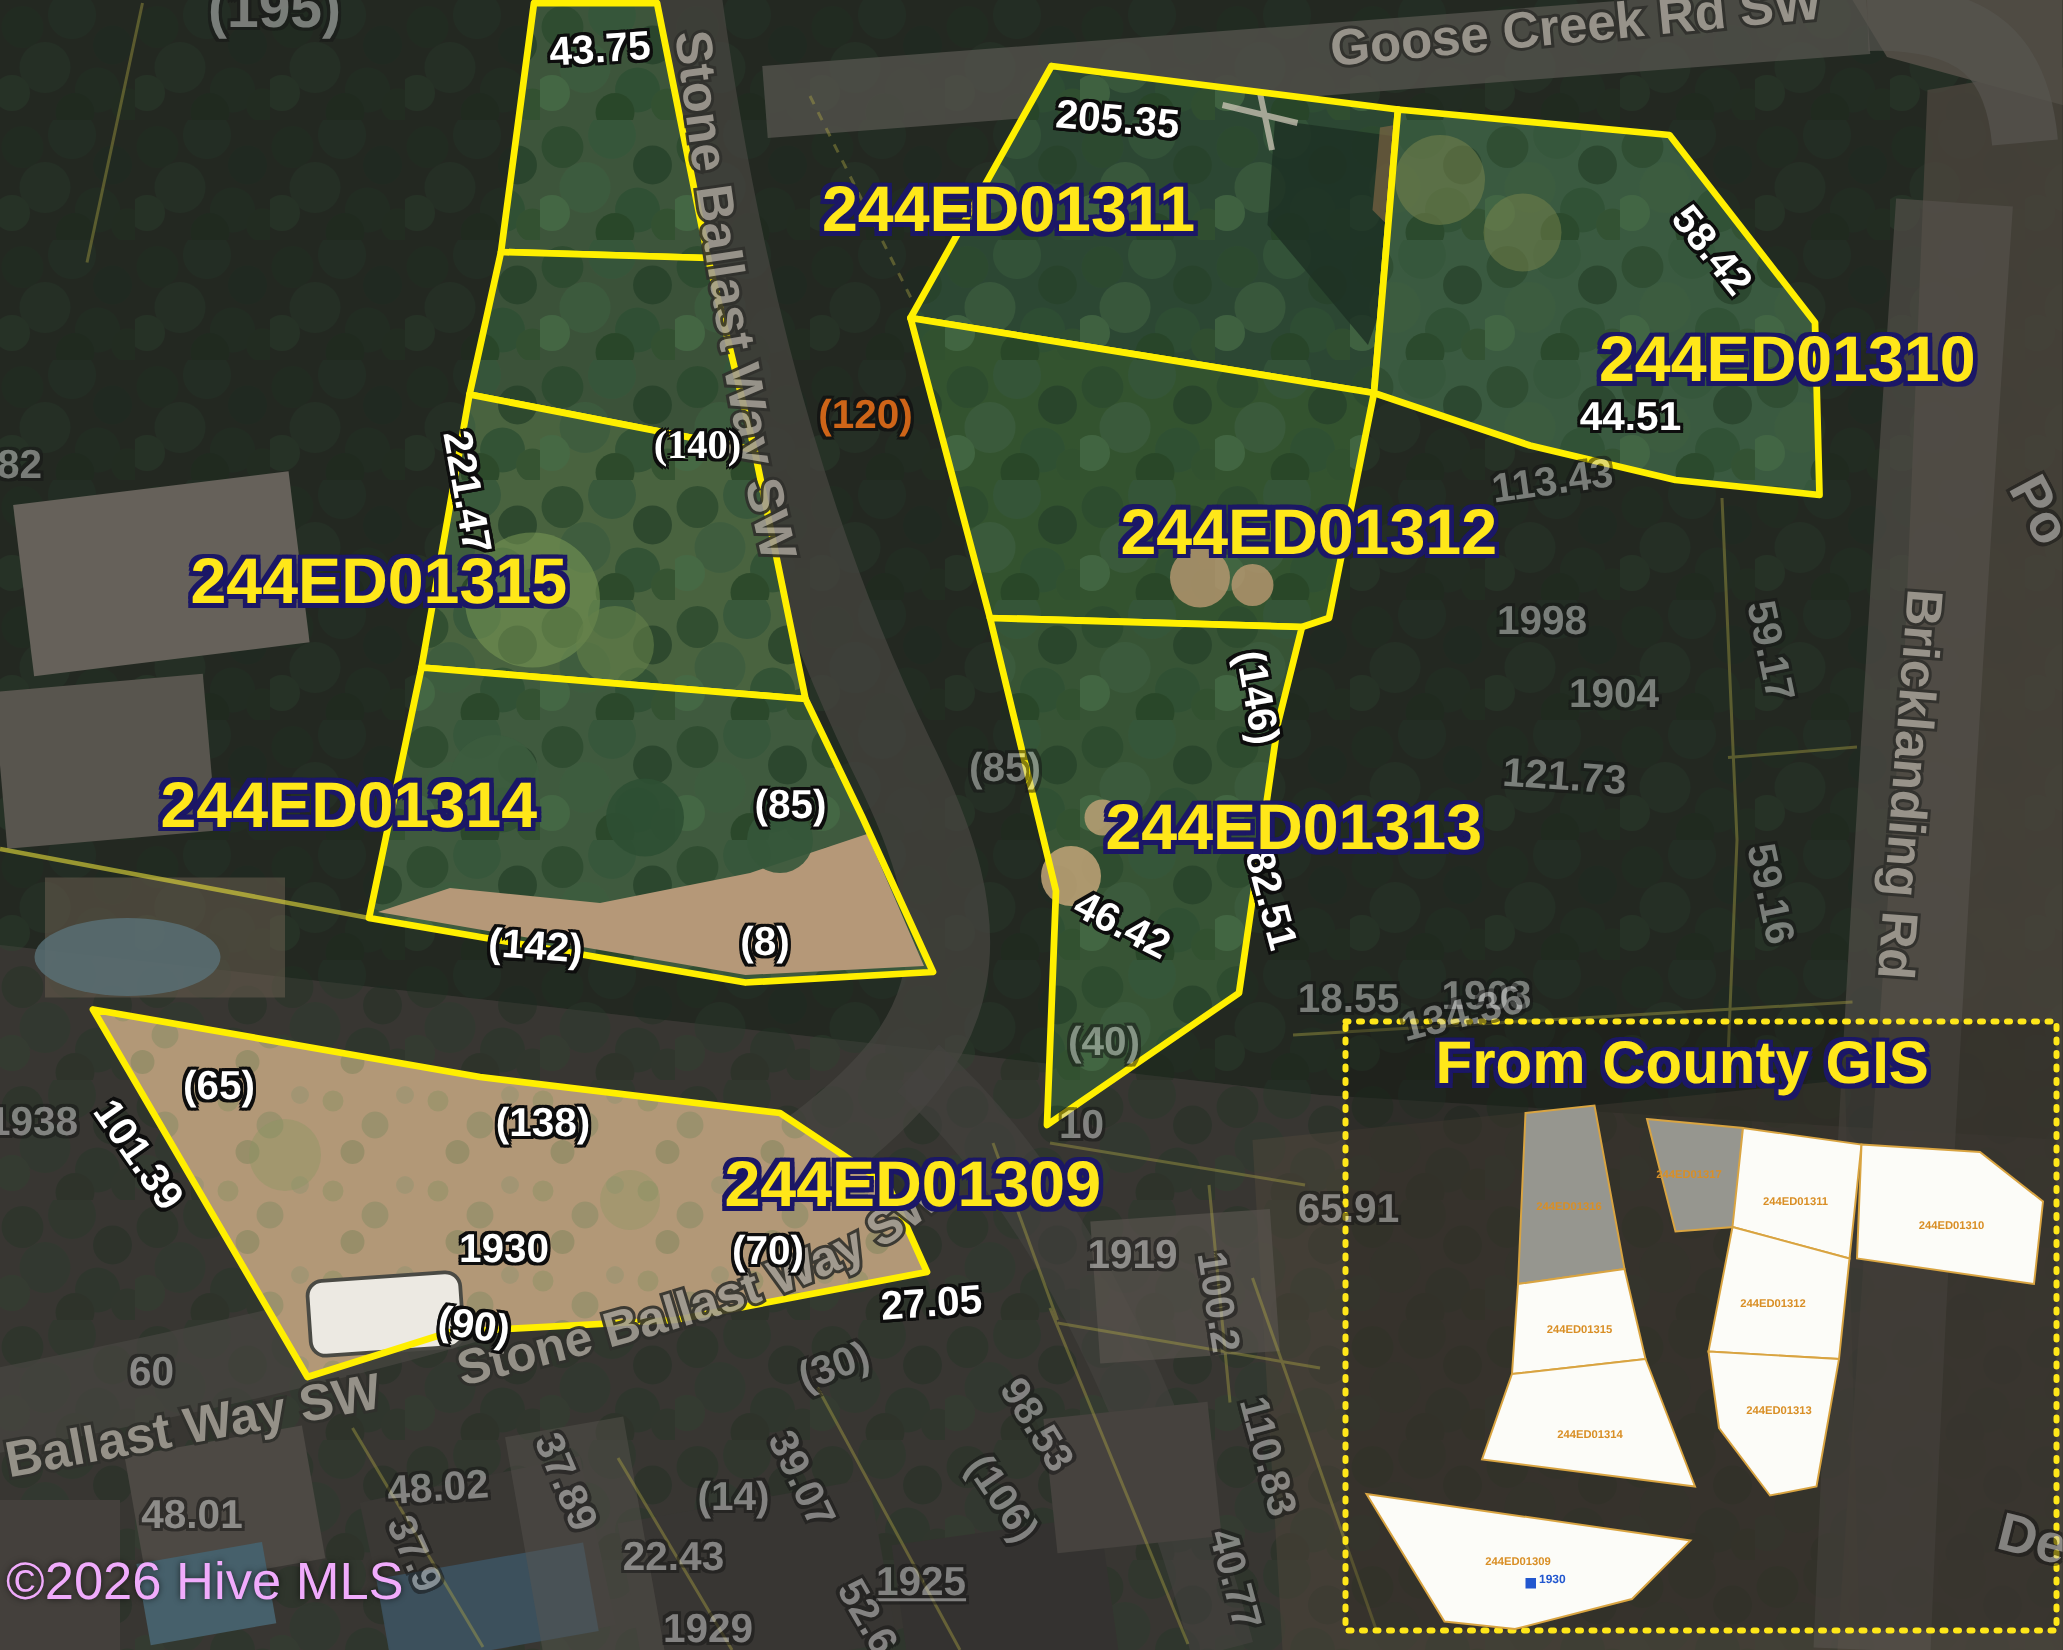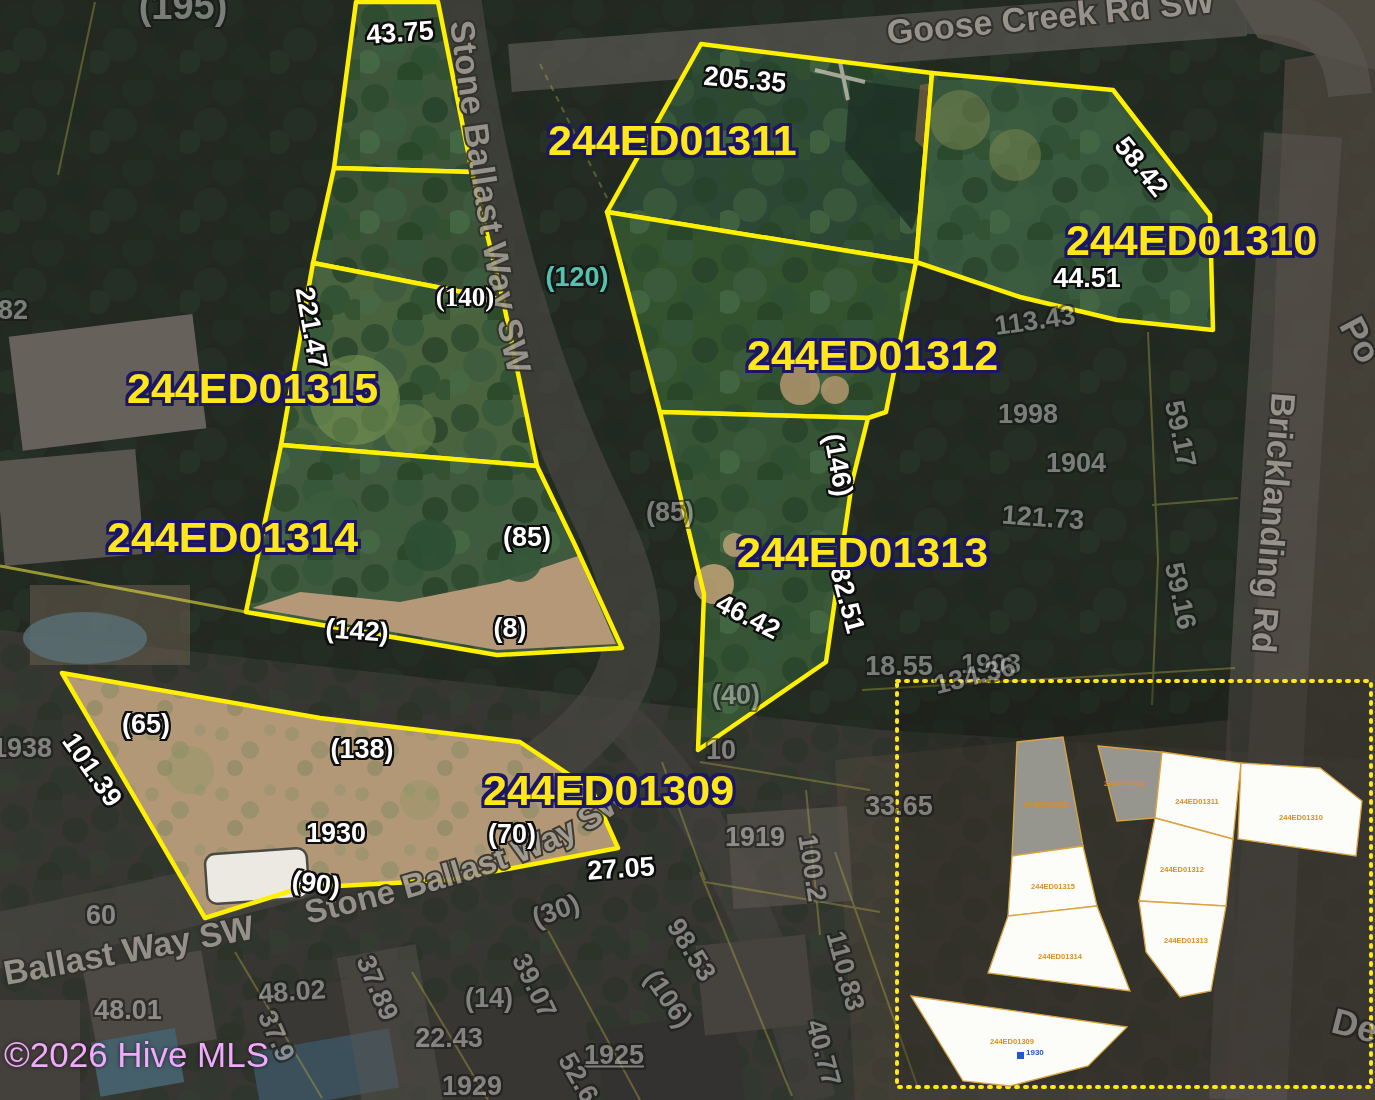--- a/index.html
+++ b/index.html
@@ -5,21 +5,21 @@
   html,body{margin:0;padding:0;}
   body{width:1375px;height:1100px;position:relative;overflow:hidden;background:#2b2e28;
        font-family:"Liberation Sans",sans-serif;}
   #map-stage{position:absolute;left:0;top:0;width:1375px;height:1100px;}
   svg{position:absolute;left:0;top:0;}
   #label-layer{position:absolute;left:0;top:0;width:1375px;height:1100px;pointer-events:none;}
   .dim{position:absolute;font-weight:700;font-size:27px;white-space:nowrap;line-height:1;}
   .bright{color:#ffffff;
     text-shadow:-2px -2px 0 #0d0d0d,2px -2px 0 #0d0d0d,-2px 2px 0 #0d0d0d,2px 2px 0 #0d0d0d,
                 0 -2px 0 #0d0d0d,0 2px 0 #0d0d0d,-2px 0 0 #0d0d0d,2px 0 0 #0d0d0d;}
-  .mid{color:#5eead4;opacity:.8;
+  .mid{color:#f97316;opacity:.8;
     text-shadow:-2px -2px 0 #111,2px -2px 0 #111,-2px 2px 0 #111,2px 2px 0 #111,
                 0 -2px 0 #111,0 2px 0 #111,-2px 0 0 #111,2px 0 0 #111;text-align:right;}
   .dim-gray{color:#c9c9c9;opacity:.52;
     text-shadow:-2px -2px 0 #161616,2px -2px 0 #161616,-2px 2px 0 #161616,2px 2px 0 #161616,
                 0 -2px 0 #161616,0 2px 0 #161616,-2px 0 0 #161616,2px 0 0 #161616;}
   .pid{position:absolute;font-weight:700;font-size:43px;color:#ffe719;white-space:nowrap;line-height:1;
     text-shadow:-3px -3px 0 #1b1766,3px -3px 0 #1b1766,-3px 3px 0 #1b1766,3px 3px 0 #1b1766,
                 0 -3px 0 #1b1766,0 3px 0 #1b1766,-3px 0 0 #1b1766,3px 0 0 #1b1766;}
   .inset-label{position:absolute;font-weight:700;font-size:7.5px;color:#d98f26;white-space:nowrap;
     transform:translate(-50%,-50%);}
@@ -201,20 +201,21 @@
       <polygon points="1162,752 1241,763 1233,839 1155,818" fill="#fcfcf8"></polygon>
       <polygon points="1155,818 1233,839 1226,906 1139,901" fill="#fcfcf8"></polygon>
       <polygon points="1139,901 1226,906 1211,991 1180,997 1146,952" fill="#fcfcf8"></polygon>
       <polygon points="1241,763 1320,768 1362,801 1356,856 1238,839" fill="#fcfcf8"></polygon>
     </g>
     <rect x="1017" y="1052" width="7" height="7" fill="#2257cf"></rect>
   </g>
 </svg>
 
 <div id="label-layer">
+  <div class="inset-title">From County GIS</div>
   <div class="marker-label">1930</div>
   <div class="watermark">©2026 Hive MLS</div>
 <div class="dim dim-gray" style="left: 183px; top: 6px; transform: translate(-50%, -50%) rotate(0deg); font-size: 38px;">(195)</div>
       <div class="dim bright" style="left: 400px; top: 33px; transform: translate(-50%, -50%) rotate(-4deg);">43.75</div>
       <div class="dim bright" style="left: 745px; top: 80px; transform: translate(-50%, -50%) rotate(5deg);">205.35</div>
       <div class="dim bright" style="left: 1141px; top: 167px; transform: translate(-50%, -50%) rotate(51deg);">58.42</div>
       <div class="dim bright" style="left: 1087px; top: 278px; transform: translate(-50%, -50%) rotate(0deg);">44.51</div>
       <div class="dim bright" style="left: 311px; top: 328px; transform: translate(-50%, -50%) rotate(80deg);">221.47</div>
       <div class="dim bright" style="left: 465px; top: 297px; transform: translate(-50%, -50%) rotate(0deg); font-family: Liberation Serif, serif;">(140)</div>
       <div class="dim mid" style="left: 577px; top: 277px; transform: translate(-50%, -50%) rotate(0deg);">(120)</div>
@@ -234,21 +235,21 @@
       <div class="dim dim-gray" style="left: 899px; top: 666px; transform: translate(-50%, -50%) rotate(0deg);">18.55</div>
       <div class="dim dim-gray" style="left: 991px; top: 664px; transform: translate(-50%, -50%) rotate(0deg);">1903</div>
       <div class="dim dim-gray" style="left: 975px; top: 676px; transform: translate(-50%, -50%) rotate(-14deg);">134.36</div>
       <div class="dim dim-gray" style="left: 736px; top: 695px; transform: translate(-50%, -50%) rotate(0deg);">(40)</div>
       <div class="dim bright" style="left: 146px; top: 724px; transform: translate(-50%, -50%) rotate(0deg);">(65)</div>
       <div class="dim bright" style="left: 92px; top: 770px; transform: translate(-50%, -50%) rotate(55deg);">101.39</div>
       <div class="dim bright" style="left: 362px; top: 749px; transform: translate(-50%, -50%) rotate(0deg);">(138)</div>
       <div class="dim dim-gray" style="left: 721px; top: 750px; transform: translate(-50%, -50%) rotate(0deg);">10</div>
       <div class="dim dim-gray" style="left: 22px; top: 748px; transform: translate(-50%, -50%) rotate(0deg);">1938</div>
       <div class="dim dim-gray" style="left: 13px; top: 310px; transform: translate(-50%, -50%) rotate(0deg);">82</div>
-      <div class="dim dim-gray" style="left: 899px; top: 806px; transform: translate(-50%, -50%) rotate(0deg);">33.65</div>
+      <div class="dim dim-gray" style="left: 899px; top: 806px; transform: translate(-50%, -50%) rotate(0deg);">65.91</div>
       <div class="dim dim-gray" style="left: 755px; top: 837px; transform: translate(-50%, -50%) rotate(0deg);">1919</div>
       <div class="dim dim-gray" style="left: 812px; top: 868px; transform: translate(-50%, -50%) rotate(81deg);">100.2</div>
       <div class="dim bright" style="left: 336px; top: 833px; transform: translate(-50%, -50%) rotate(0deg);">1930</div>
       <div class="dim bright" style="left: 316px; top: 884px; transform: translate(-50%, -50%) rotate(8deg);">(90)</div>
       <div class="dim bright" style="left: 512px; top: 834px; transform: translate(-50%, -50%) rotate(0deg);">(70)</div>
       <div class="dim bright" style="left: 621px; top: 869px; transform: translate(-50%, -50%) rotate(-4deg);">27.05</div>
       <div class="dim dim-gray" style="left: 101px; top: 915px; transform: translate(-50%, -50%) rotate(0deg);">60</div>
       <div class="dim dim-gray" style="left: 556px; top: 911px; transform: translate(-50%, -50%) rotate(-20deg);">(30)</div>
       <div class="dim dim-gray" style="left: 691px; top: 950px; transform: translate(-50%, -50%) rotate(58deg);">98.53</div>
       <div class="dim dim-gray" style="left: 668px; top: 999px; transform: translate(-50%, -50%) rotate(56deg);">(106)</div>

